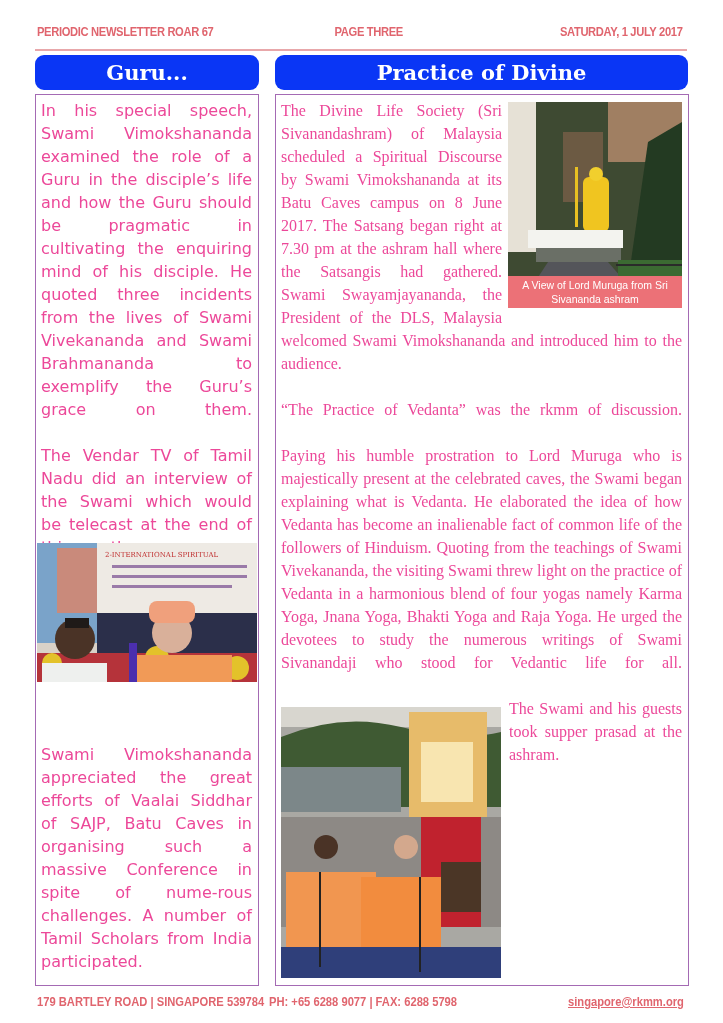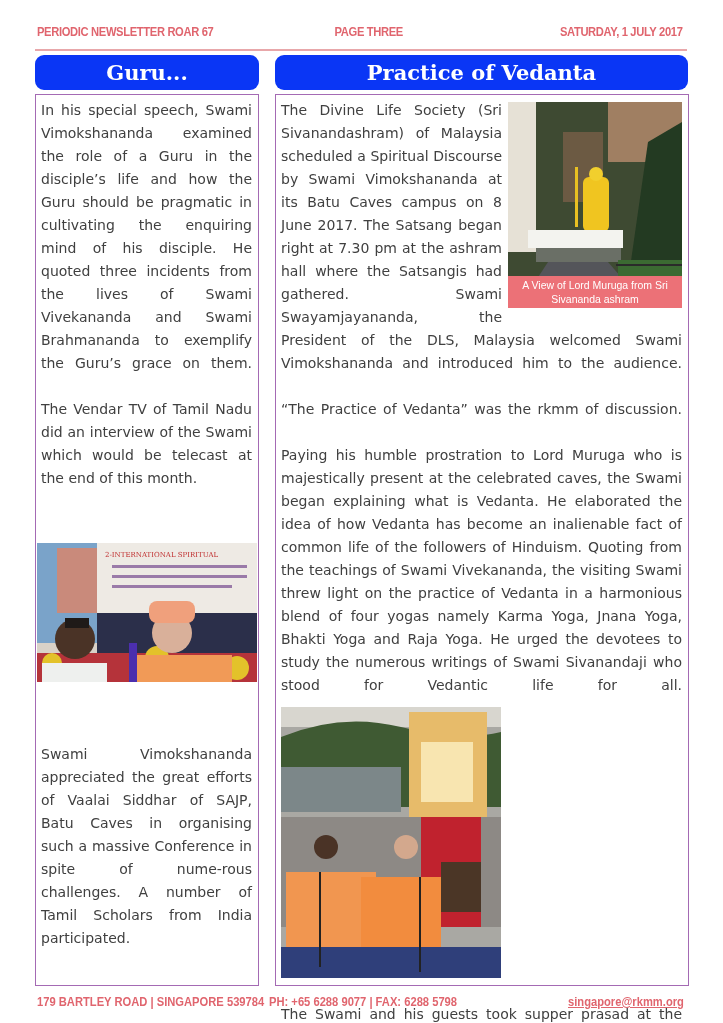--- a/index.html
+++ b/index.html
@@ -10,21 +10,21 @@
   .rule { position:absolute; left:35px; right:36px; top:49px; height:2px; background:#e8a7aa; }
 
   .head { position:absolute; top:55px; height:35px; background:#0a36f5; color:#fff; font-family:"DejaVu Serif", serif; font-weight:bold; font-size:21px; text-align:center; line-height:36px;border-radius:9px; }
   .head.left { left:35px; width:224px; }
   .head.right { left:275px; width:413px; }
 
   .box { position:absolute; top:94px; border:1.5px solid #a46ab4; box-sizing:border-box; background:#fff; }
   .box.left { left:35px; width:224px; height:892px; }
   .box.right { left:275px; width:414px; height:892px; }
 
-  .txt { position:absolute; font-size:14px; line-height:23px; text-align:justify; color:#404040; }
+  .txt { position:absolute; font-size:16px; line-height:23px; text-align:justify; color:#ec4899; }
   .txt p { margin:0; }
   .txt p::after { content:""; display:inline-block; width:100%; height:0; }
   .txt p.last::after { display:none; }
 
   .photo { position:absolute; overflow:hidden; }
   .caption { position:absolute; background:#ec7177; color:#fff; font-size:10.5px; line-height:14px; text-align:center; font-family:"Liberation Sans", sans-serif; }
 
   .footer { position:absolute; top:994px; left:37px; height:20px; color:#e0656e; font-family:"Liberation Sans", sans-serif; font-weight:bold; font-size:13px; white-space:nowrap; }
   .footer.email { text-decoration:underline; }
 </style>
@@ -32,21 +32,21 @@
 <body>
 
 <div class="topbar">
   <span style="left:0">PERIODIC NEWSLETTER  ROAR 67</span>
   <span style="left:346px">PAGE THREE</span>
   <span style="left:608px">SATURDAY, 1 JULY 2017</span>
 </div>
 <div class="rule"></div>
 
 <div class="head left">Guru...</div>
-<div class="head right">Practice of Vedanta</div>
+<div class="head right">Practice of Divine</div>
 
 <div class="box left"></div>
 
 <div class="txt" style="left:41px; top:99px; width:211px;">
   <p>In his special speech, Swami Vimokshananda examined the role of a Guru in the disciple’s life and how the Guru should be pragmatic in cultivating the enquiring mind of his disciple. He quoted three incidents from the lives of Swami Vivekananda and Swami Brahmananda to exemplify the Guru’s grace on them.</p>
   <p class="last">The Vendar TV of Tamil Nadu did an interview of the Swami which would be telecast at the end of this month.</p>
 </div>
 
 <div class="photo" style="left:37px; top:543px; width:220px; height:139px;">
   <svg width="220" height="196" viewBox="0 0 220 196">
@@ -92,21 +92,21 @@
     <rect x="0" y="0" width="28" height="150" fill="#e6e1d6"></rect>
     <rect x="20" y="128" width="95" height="18" fill="#f3f3ef"></rect>
     <rect x="28" y="146" width="85" height="14" fill="#6a6f66"></rect>
     <path d="M 10 206 L 40 160 L 100 160 L 140 206 Z" fill="#54555a"></path>
     <rect x="110" y="158" width="64" height="40" fill="#3b6a32"></rect>
     <rect x="108" y="162" width="66" height="2" fill="#2a2a2a"></rect>
   </svg>
   <div class="caption" style="left:0; top:174px; width:174px; height:32px; padding-top:2px; box-sizing:border-box;">A View of Lord Muruga from Sri Sivananda ashram</div>
 </div>
 
-<div class="txt" style="left:281px; top:99px; width:401px; height:880px; background:transparent;">
+<div class="txt" style="left:281px; top:99px; width:401px; height:880px; background:transparent;font-family:Liberation Serif, serif;">
   <div style="float:right; width:180px; height:208px;"></div>
   <div style="float:left; clear:none; width:0; height:609px;"></div>
   <div style="float:left; clear:left; width:224px; height:272px; margin-right:4px;"></div>
   <p id="rp0">The Divine Life Society (Sri Sivanandashram) of Malaysia scheduled a Spiritual Discourse by Swami Vimokshananda at its Batu Caves campus on 8 June 2017.  The Satsang began right at 7.30 pm at the ashram hall where the Satsangis had gathered. Swami Swayamjayananda, the President of the DLS, Malaysia welcomed Swami Vimokshananda and introduced him to the audience.</p>
   <p>“The Practice of Vedanta” was the rkmm of discussion.</p>
   <p>Paying his humble prostration to Lord Muruga who is majestically present at the celebrated caves, the Swami began explaining what is Vedanta. He elaborated the idea of how Vedanta has become an inalienable fact of common life of the followers of Hinduism. Quoting from the teachings of Swami Vivekananda, the visiting Swami threw light on the practice of Vedanta in a harmonious blend of four yogas namely Karma Yoga, Jnana Yoga, Bhakti Yoga and Raja Yoga. He urged the devotees to study the numerous writings of Swami Sivanandaji who stood for Vedantic life for all.</p>
   <p class="last">The Swami and his guests took supper prasad at the ashram.</p>
 </div>
 
 <div class="photo" style="left:281px; top:707px; width:220px; height:271px;">

